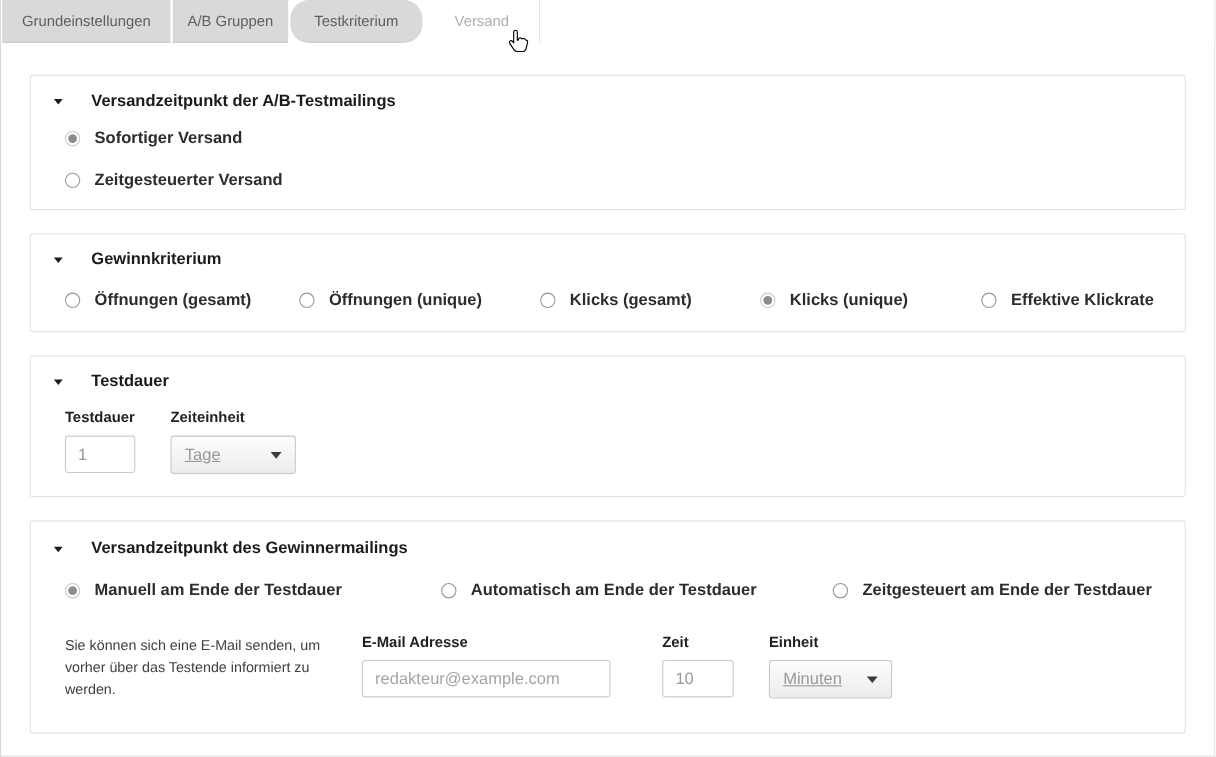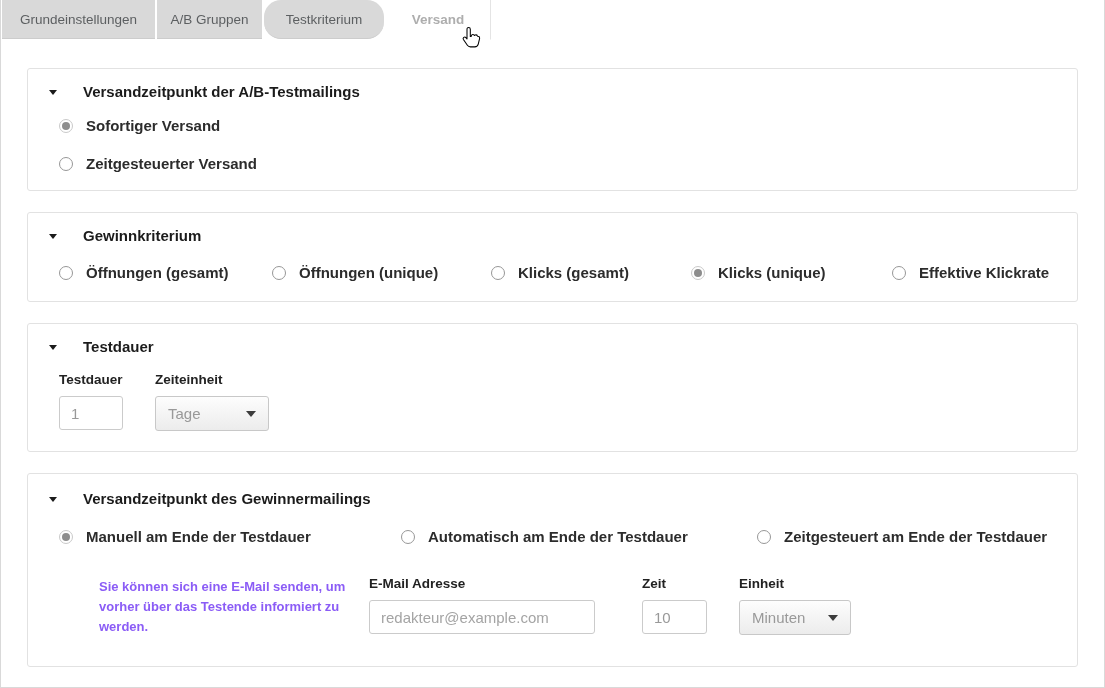--- a/index.html
+++ b/index.html
@@ -39,21 +39,20 @@
   .tab:nth-child(1){ width: 153px; }
   .tab:nth-child(2){ width: 105px; }
   .tab:nth-child(3){ width: 120px; border-radius: 17px; }
   .tab:nth-child(4){ width: 105px; }
   .tab.active {
     background: #fff;
     border-bottom: 1px solid #fff;
     border-right: 1px solid #e4e4e4;
     height: 40px;
     color: #aeaeae;
-    font-weight: bold;
   }
   
   .cursor {
     position: absolute;
     left: 457px; top: 25px;
     width: 24px; height: 26px;
     z-index: 50;
     pointer-events: none;
   }
   
@@ -143,20 +142,21 @@
     height: 35px;
     border: 1px solid #c8c8c8;
     border-radius: 3px;
     background: linear-gradient(#fdfdfd, #ececec);
     display: flex; align-items: center;
     padding: 0 12px;
     font-size: 15px;
     color: #999;
     cursor: pointer;
     width: 100%;
+    text-decoration: underline;
   }
   .dropdown-caret {
     margin-left: auto;
     width: 0; height: 0;
     border-left: 5px solid transparent;
     border-right: 5px solid transparent;
     border-top: 6px solid #3c3c3c;
   }
   .fields-row { display: flex; padding: 14px 0 20px 31px; }
   .duration-col { width: 64px; margin-right: 32px; }
@@ -164,25 +164,24 @@
   
   .winner-lower {
     display: flex;
     align-items: flex-start;
     padding: 29px 0 29px 31px;
   }
   .note {
     width: 258px;
     margin-right: 12px;
     font-size: 13px;
-    font-weight: 700;
-    color: #8b5cf6;
+    font-weight: 400;
+    color: #404040;
     line-height: 20px;
     padding-top: 2px;
-    margin-left: 40px;
   }
   .email-col { width: 226px; }
   .time-col { width: 65px; margin-left: 47px; }
   .unit2-col { width: 112px; margin-left: 32px; }
 </style>
 </head>
 <body>
 
 <div class="page">
 

